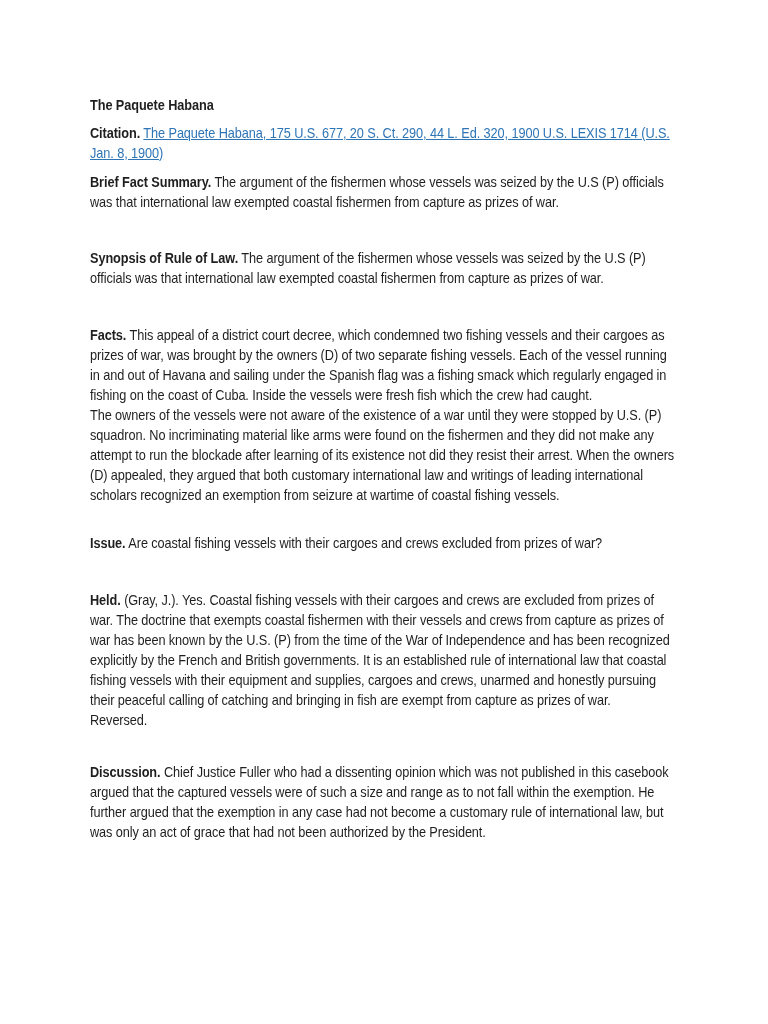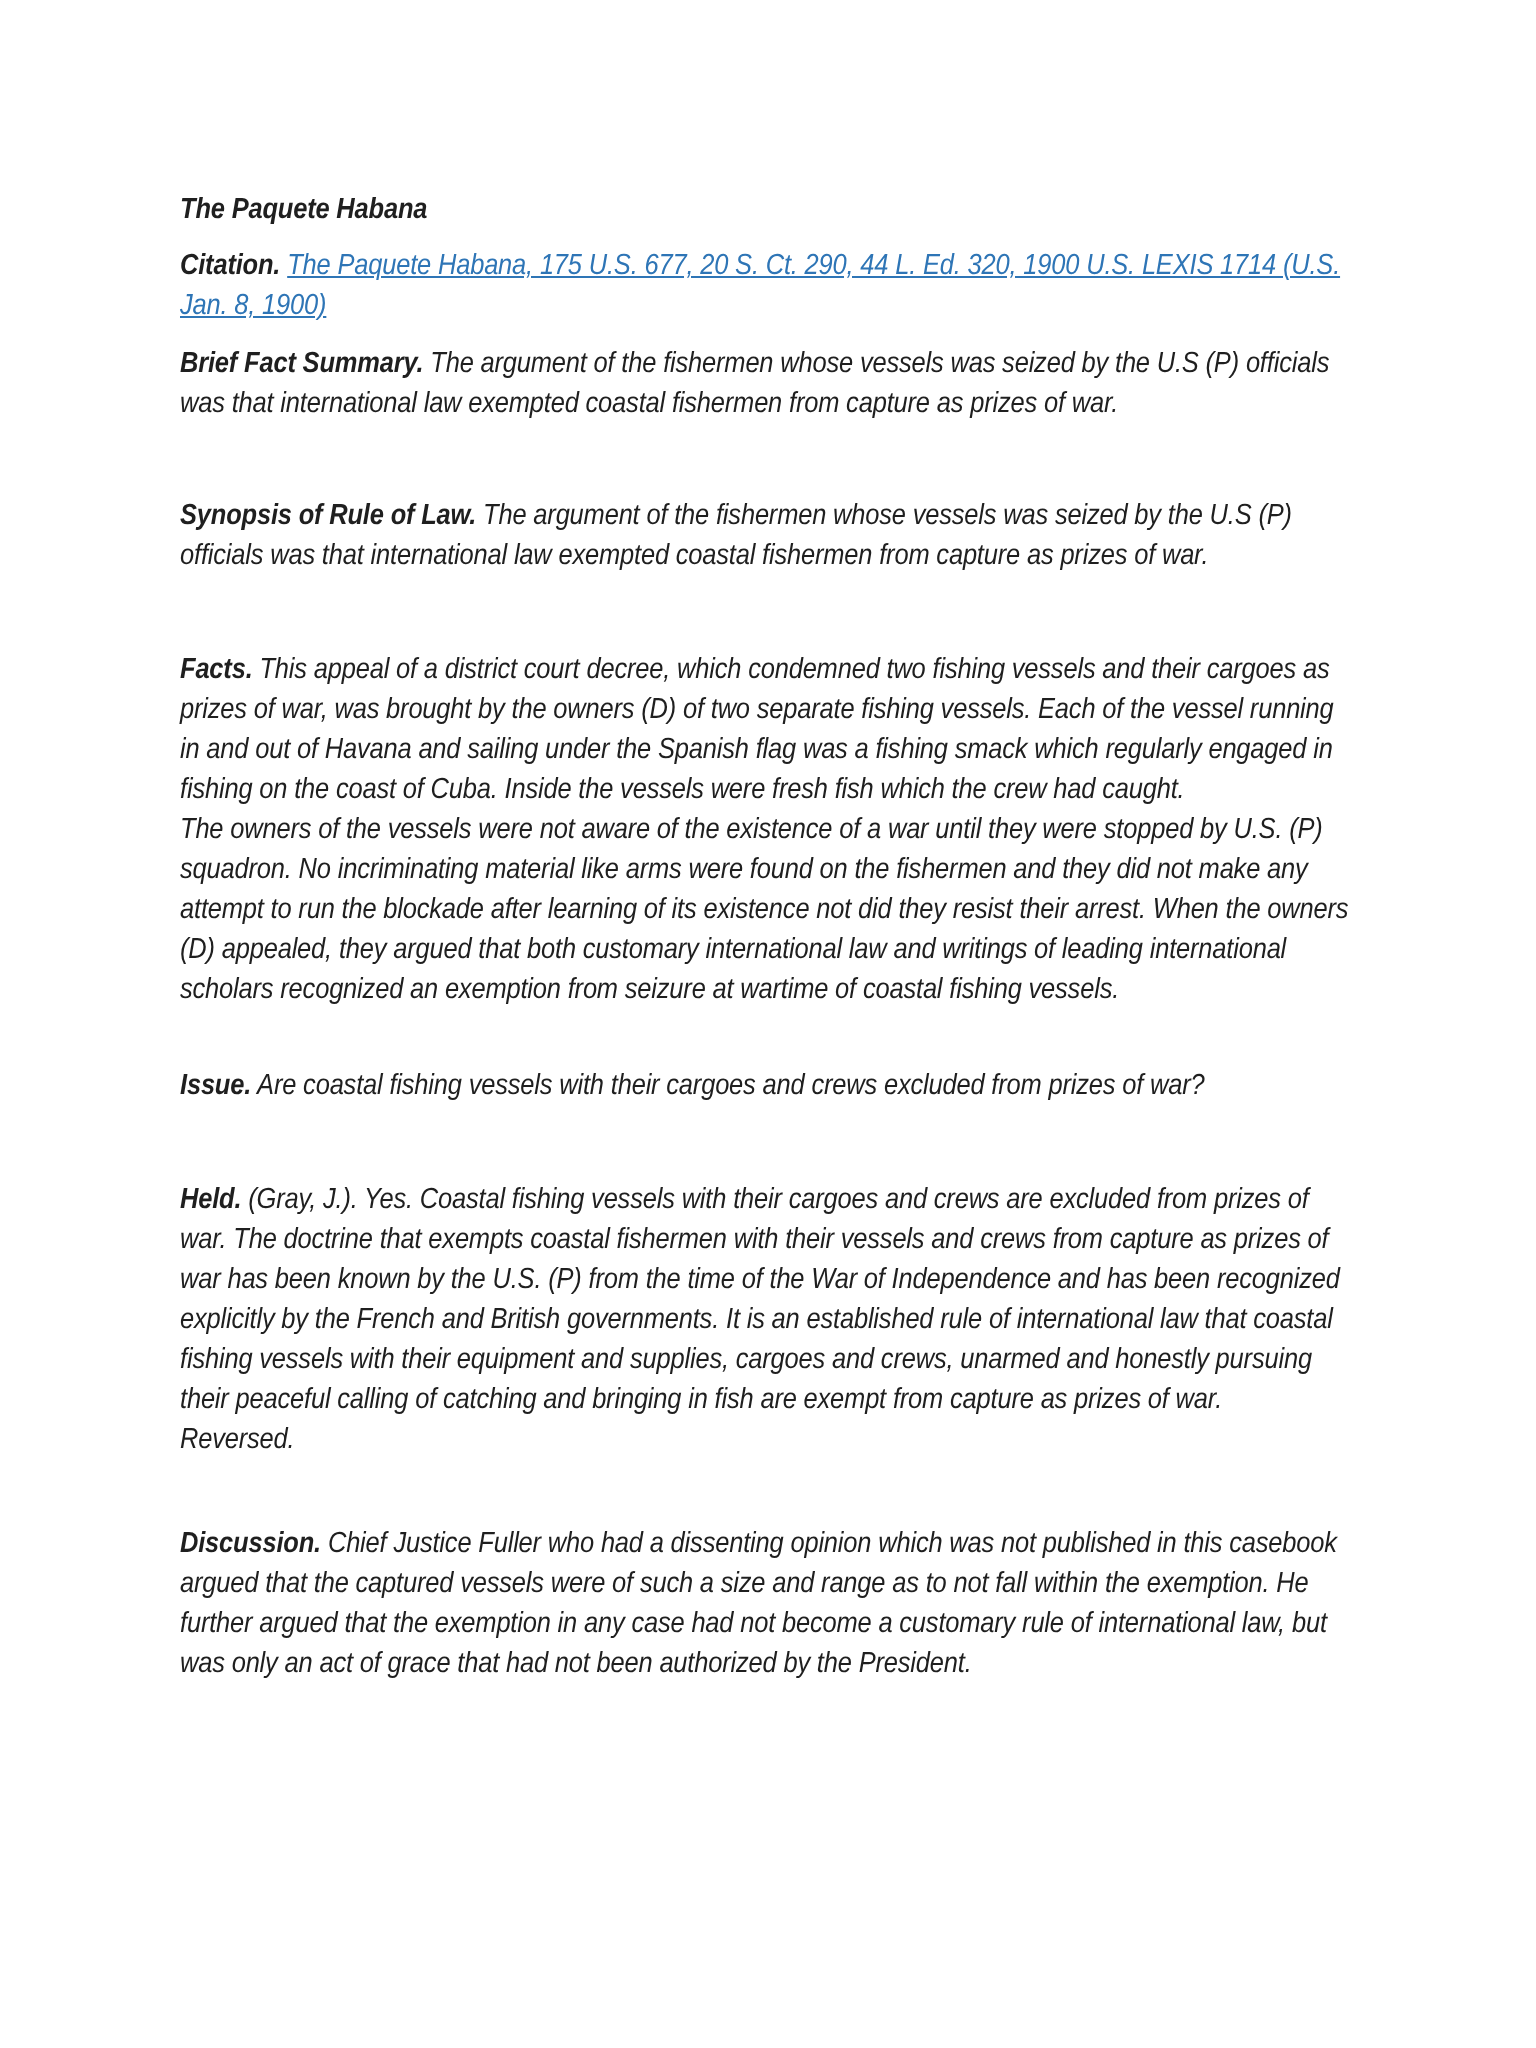--- a/index.html
+++ b/index.html
@@ -6,21 +6,20 @@
     margin: 0;
     padding: 0;
     background: #ffffff;
   }
   .page {
     position: relative;
     width: 768px;
     height: 1024px;
     background: var(--page-bg, #ffffff);
     overflow: hidden;
-    font-style: italic;
   }
   .content {
     position: absolute;
     left: 90px;
     top: 95px;
     width: 670px;
     transform: scaleX(0.878);
     transform-origin: 0 0;
     font-family: "Liberation Sans", sans-serif;
     font-size: 14.5px;

